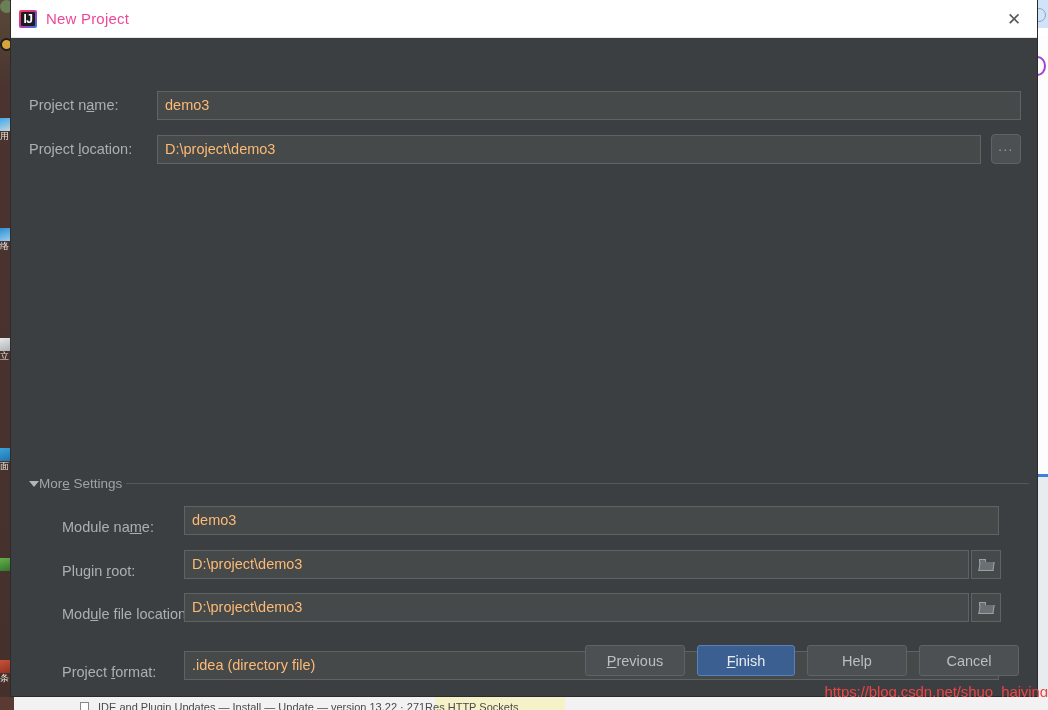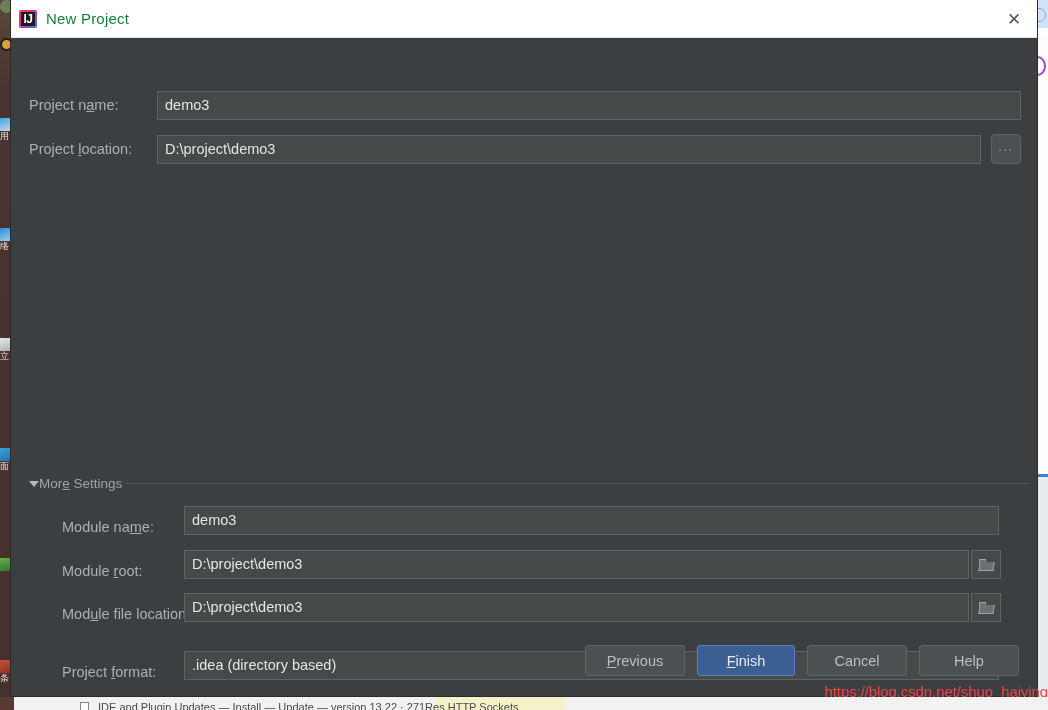--- a/index.html
+++ b/index.html
@@ -65,21 +65,21 @@
     background: linear-gradient(135deg,#f0426a 0%,#e8356a 28%,#b13ac4 55%,#2d7de0 100%);
   }
   #app-icon .ij {
     position:absolute; left:2px; top:2px; right:2px; bottom:2px;
     background:#1b1b20; border-radius:1px;
     color:#fff; font-size:12px; font-weight:bold; line-height:14px;
     text-align:center; letter-spacing:-0.5px;
     font-family:"Liberation Sans", sans-serif;
   }
   #title-text {
-    font-size: 15px; color: #15803d; letter-spacing: .2px;
+    font-size: 15px; color: #ec4899; letter-spacing: .2px;
   }
   #close-btn {
     margin-left: auto; width: 46px; height: 37px;
     display:flex; align-items:center; justify-content:center;
     color:#5a5a5a; font-size:17px; cursor: default;
     font-family:"DejaVu Sans", sans-serif;
   }
 
   #content {
     flex: 1; position: relative;
@@ -88,21 +88,21 @@
 
   
   .lbl {
     color: #a9b0b4; font-size: 14.5px;
     white-space: nowrap;
   }
   .lbl u { text-decoration: underline; }
   .field {
     background: #45494a;
     border: 1px solid #5e6364;
-    color: #e5e5e5;
+    color: #fdba74;
     font-size: 14.5px;
     height: 29px;
     line-height: 27px;
     padding: 0 7px;
     overflow: hidden;
     white-space: nowrap;
   }
   .btn {
     background: #4c5052;
     border: 1px solid #5e6364;
@@ -292,21 +292,21 @@
       <span id="ms-label"><span>Mor</span><u>e</u><span> Settings</span></span>
       <span id="ms-line"></span>
     </div>
 
     <div class="msrow" id="row-module">
       <span class="lbl"><span>Module na</span><u>m</u><span>e:</span></span>
       <div class="field">demo3</div>
     </div>
 
     <div class="msrow" id="row-content">
-      <span class="lbl"><span>Module </span><u>r</u><span>oot:</span></span>
+      <span class="lbl"><span>Plugin </span><u>r</u><span>oot:</span></span>
       <div class="field">D:\project\demo3</div>
       <div class="folder-btn">
         <span class="folder-ico">
             <span class="f2"></span>
             <span class="f1"></span>
           </span>
       </div>
     </div>
 
     <div class="msrow" id="row-modfile">
@@ -316,43 +316,43 @@
         <span class="folder-ico">
             <span class="f2"></span>
             <span class="f1"></span>
           </span>
       </div>
     </div>
 
     <div class="msrow" id="row-format">
       <span class="lbl"><span>Project </span><u>f</u><span>ormat:</span></span>
       <div class="field">
-        <span>.idea (directory based)</span>
+        <span>.idea (directory file)</span>
         <span id="format-arrow"></span>
       </div>
     </div>
 
     <div id="buttons">
       <div class="btn" id="btn-previous">
           <span></span>
           <u>P</u>
           <span>revious</span>
         </div>
       <div class="btn primary" id="btn-finish">
           <span></span>
           <u>F</u>
           <span>inish</span>
         </div>
-      <div class="btn" id="btn-cancel">
-          <span>Cancel</span>
+      <div class="btn" id="btn-help">
+          <span>Help</span>
           <u></u>
           <span></span>
         </div>
-      <div class="btn" id="btn-help">
-          <span>Help</span>
+      <div class="btn" id="btn-cancel">
+          <span>Cancel</span>
           <u></u>
           <span></span>
         </div>
     </div>
 
   </div>
 </div>
 
 <div id="watermark">https://blog.csdn.net/shuo_haiying</div>
 

